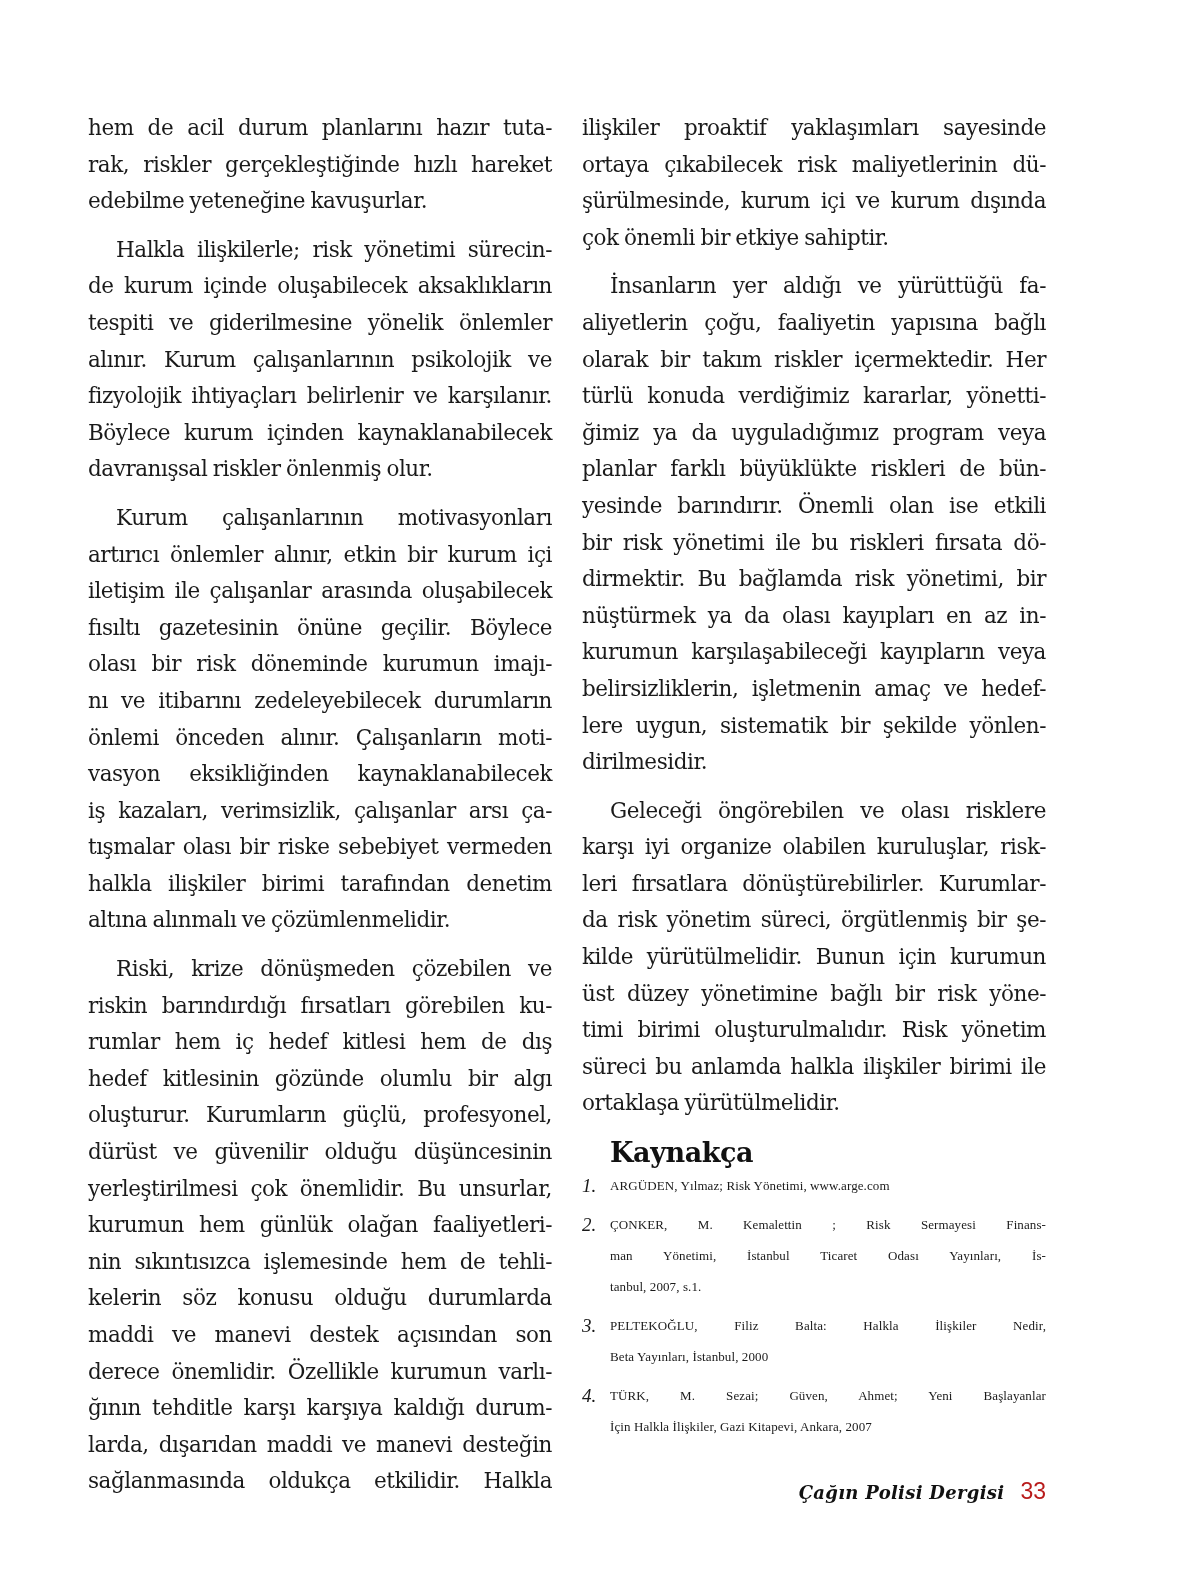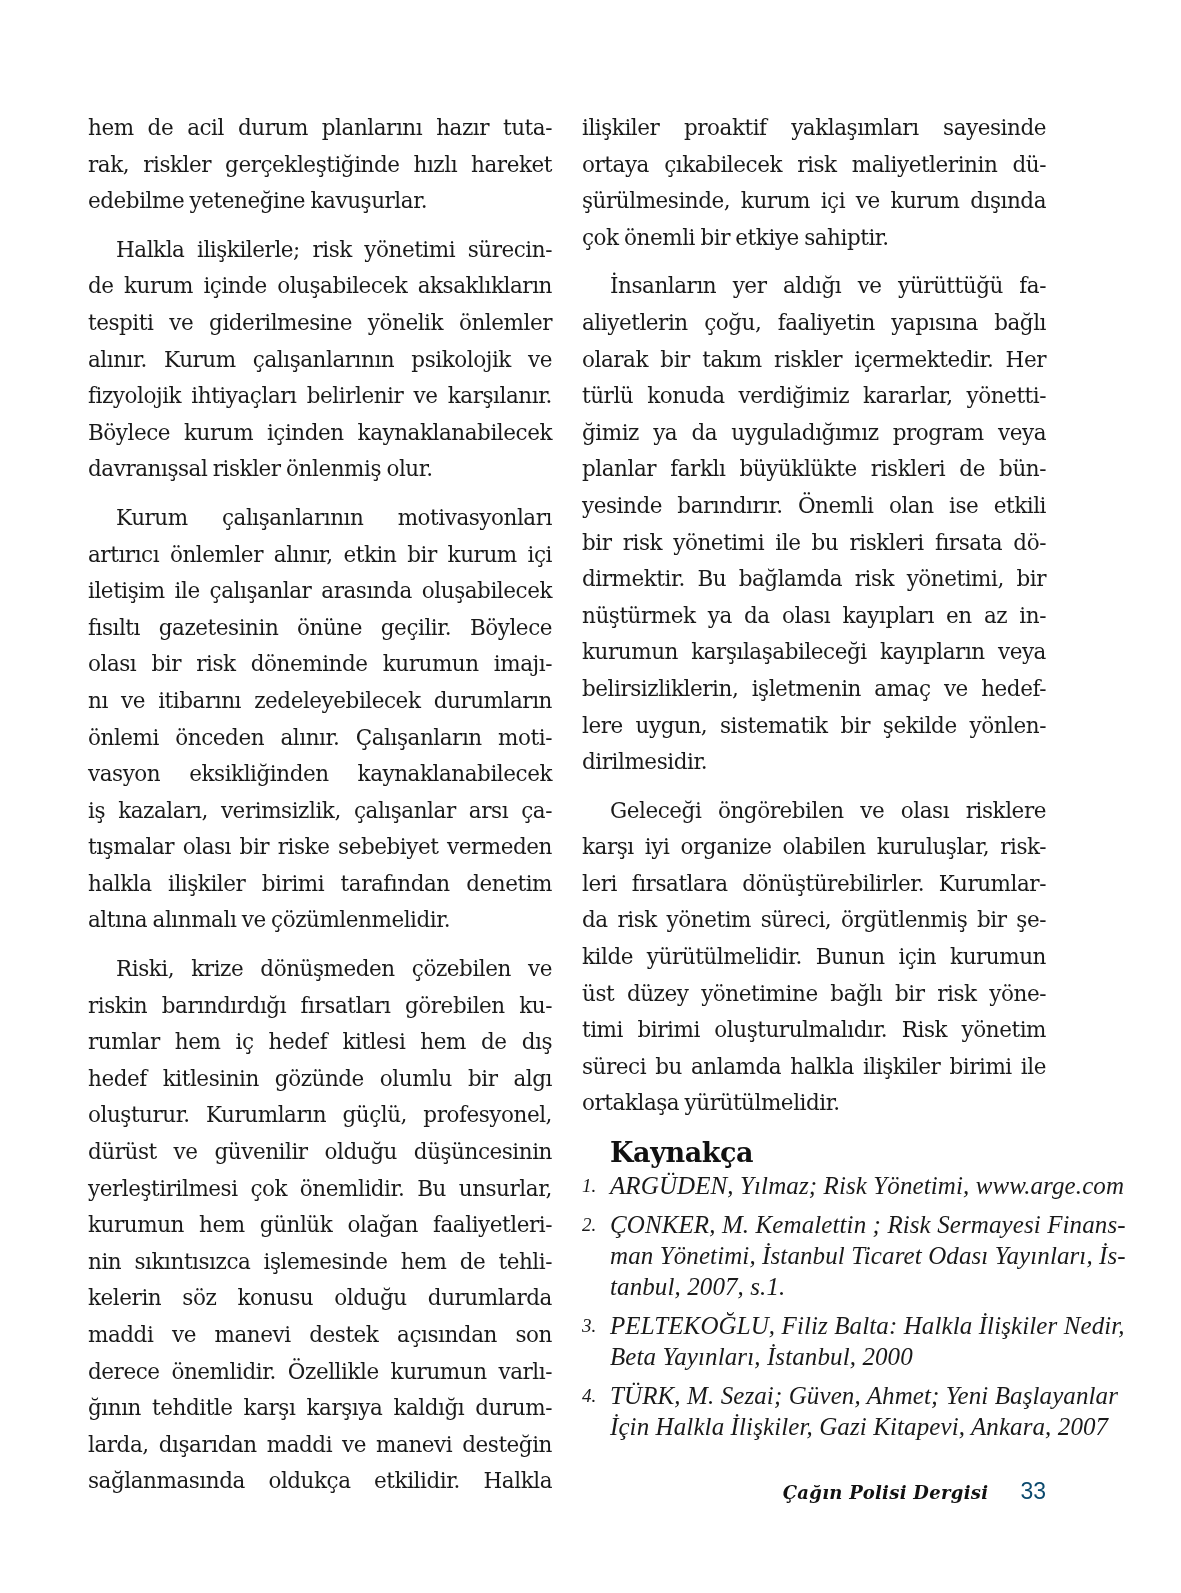--- a/index.html
+++ b/index.html
@@ -36,43 +36,42 @@
     .ref-list { margin: 0; padding: 0; list-style: none; }
     .ref-item { position: relative; padding-left: 28px; margin-bottom: 8px; }
     .ref-num {
       position: absolute; left: 0; top: 0;
       font-family: "Liberation Serif", serif; font-style: italic;
       font-size: 19px; line-height: 31px; color: #1a1a1a;
     }
     .ref-line {
       display: block;
       font-family: "Liberation Serif", serif;
-      font-style: italic;
-      font-size: 25px;
+      font-size: 13px;
       line-height: 31px;
       height: 31px;
       white-space: nowrap;
       text-align: justify;
       text-align-last: justify;
       letter-spacing: 0.1px;
       color: #1a1a1a;
     }
     .ref-line.last { text-align-last: left; }
     .footer {
       position: absolute; top: 1478px; right: 135px;
-      display: flex; align-items: baseline; gap: 32px;
+      display: flex; align-items: baseline; gap: 16px;
     }
     .magazine {
       font-family: "DejaVu Serif", "Liberation Serif", serif;
       font-style: italic; font-weight: bold;
       font-size: 18px; letter-spacing: 0.3px; color: #111;
     }
     .pageno {
       font-family: "Liberation Sans", sans-serif;
-      font-size: 23px; color: #0c4a6e;
+      font-size: 23px; color: #b91c1c;
     }
   </style>
 </head>
 <body>
 
 <div class="page">
 
   <div class="col col-left">
     <div>
       <span class="line">hem de acil durum planlarını hazır tuta-</span>

